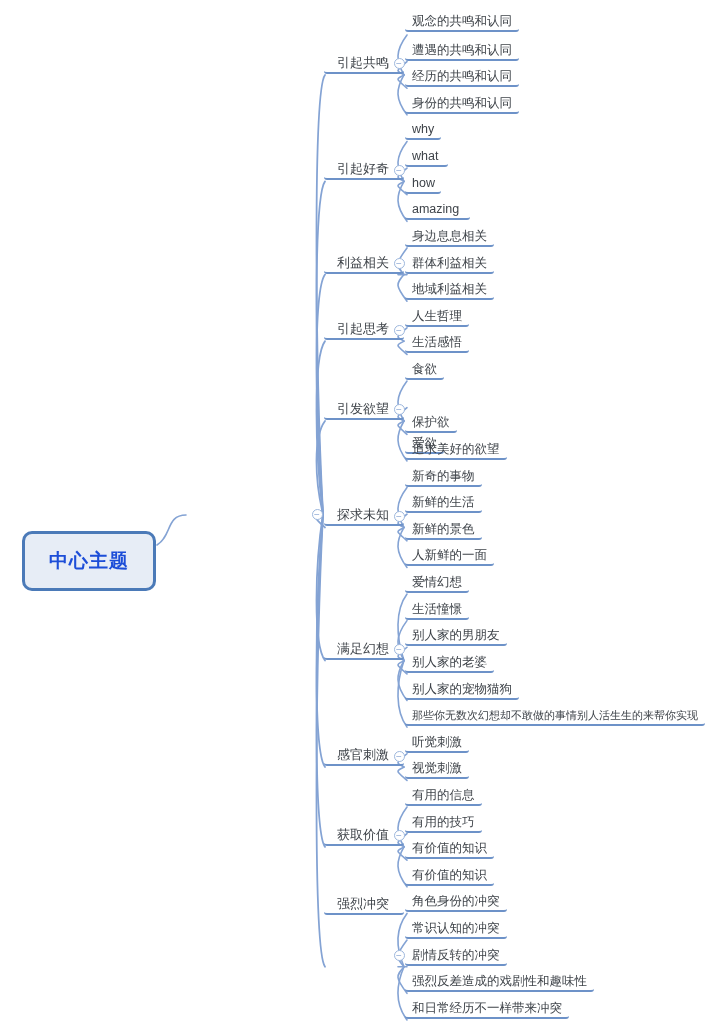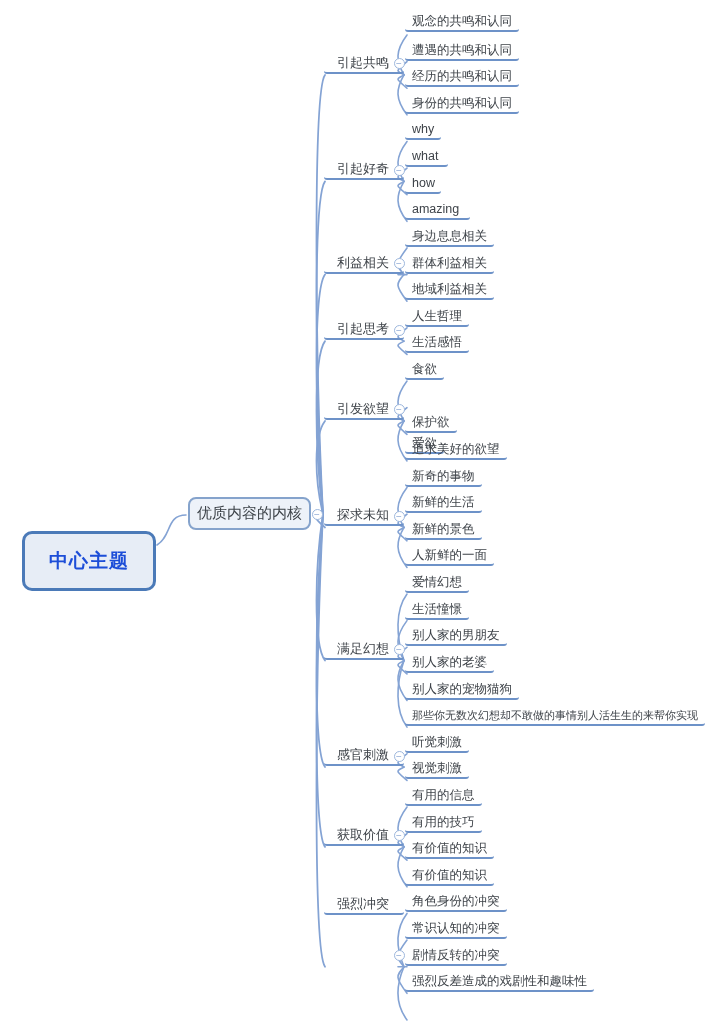--- a/index.html
+++ b/index.html
@@ -94,23 +94,20 @@
       <path d="M 404 966.7 C 396 957.383 395 956.08 407 940.08" fill="none" stroke="#84a3d4" stroke-width="1.6" stroke-linecap="round"></path>
       <path d="M 404 966.7 C 396 966.7 395 966.7 407 966.7" fill="none" stroke="#84a3d4" stroke-width="1.6" stroke-linecap="round"></path>
       <path d="M 404 966.7 C 396 976.017 395 977.32 407 993.32" fill="none" stroke="#84a3d4" stroke-width="1.6" stroke-linecap="round"></path>
       <path d="M 404 966.7 C 396 985.3340000000001 395 1003.94 407 1019.94" fill="none" stroke="#84a3d4" stroke-width="1.6" stroke-linecap="round"></path>
     </svg>
 
   <div class="root-node">
     <span>中心主题</span>
   </div>
 
-  <div class="l1-node">
-    <span>优质内容的内核</span>
-  </div>
 
   <div class="toggle" style="left:311.5px;top:508.5px;">
     <span>−</span>
   </div>
 <div class="branch-node" style="top: 52.93px;"><span>引起共鸣</span></div>
     <div class="toggle" style="left: 393.5px; top: 58.43px;">
       <span>−</span>
     </div>
     <div class="leaf-node" style="top: 11px; width: 114px;"><span>观念的共鸣和认同</span></div>
     <div class="leaf-node" style="top: 39.62px; width: 114px;"><span>遭遇的共鸣和认同</span></div>
@@ -178,13 +175,14 @@
     <div class="leaf-node" style="top: 838.22px; width: 89px;"><span>有价值的知识</span></div>
     <div class="leaf-node" style="top: 864.84px; width: 89px;"><span>有价值的知识</span></div>
     <div class="branch-node" style="top: 894px;"><span>强烈冲突</span></div>
     <div class="toggle" style="left: 393.5px; top: 950.2px;">
       <span>−</span>
     </div>
     <div class="leaf-node" style="top: 891.46px; width: 102px;"><span>角色身份的冲突</span></div>
     <div class="leaf-node" style="top: 918.08px; width: 102px;"><span>常识认知的冲突</span></div>
     <div class="leaf-node" style="top: 944.7px; width: 102px;"><span>剧情反转的冲突</span></div>
     <div class="leaf-node" style="top: 971.32px; width: 189px;"><span>强烈反差造成的戏剧性和趣味性</span></div>
+    <div class="leaf-node" style="top: 997.94px; width: 164px;"><span>和日常经历不一样带来冲突</span></div>
   </div>
 
 </body></html>

